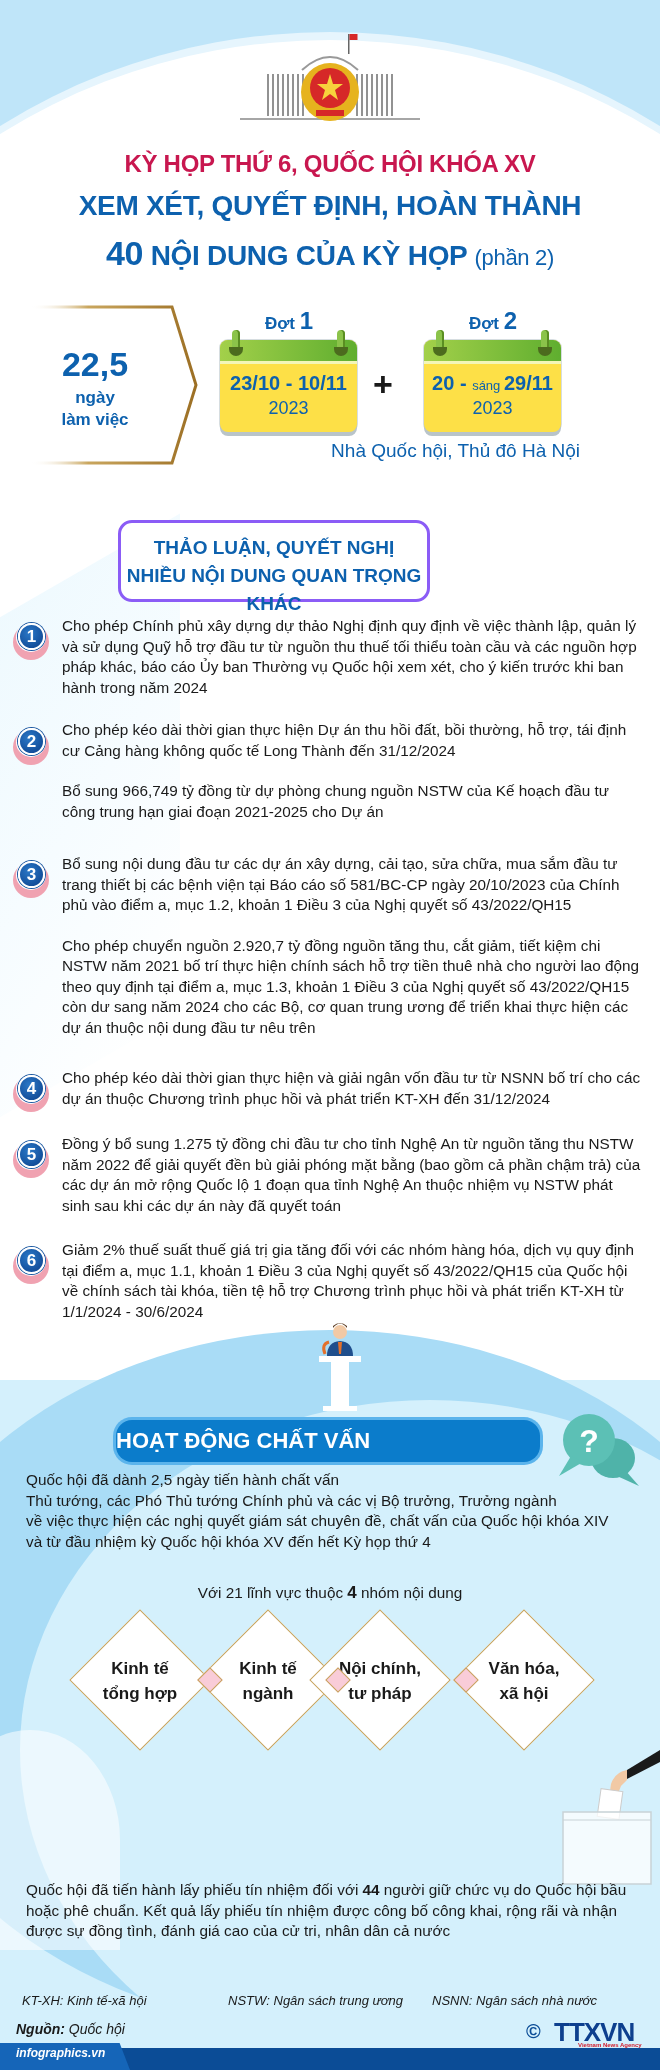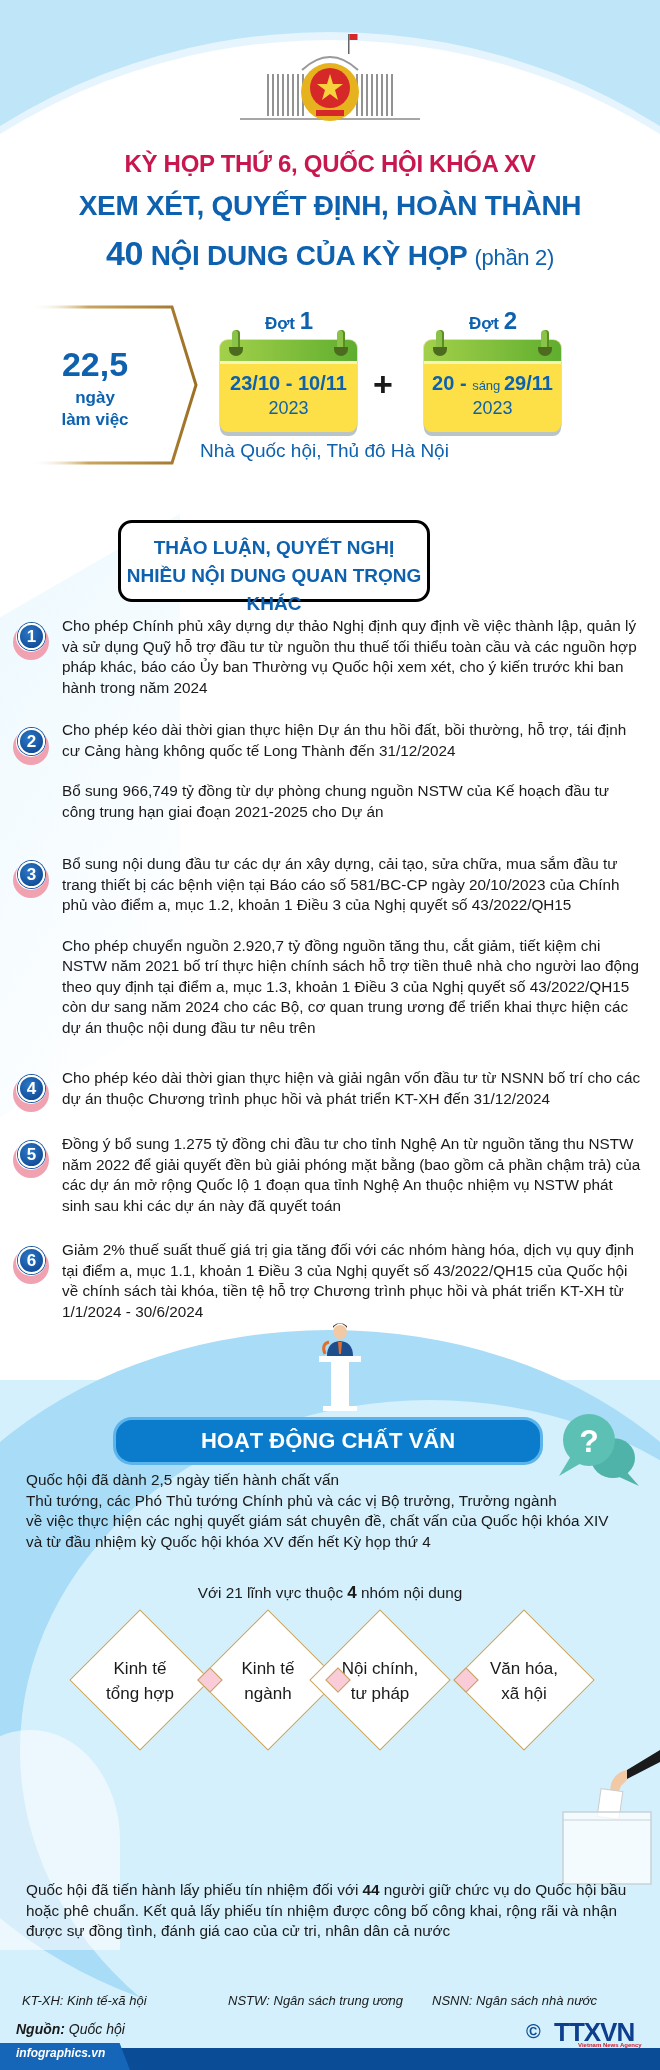--- a/index.html
+++ b/index.html
@@ -113,28 +113,28 @@
   }
   .cal-dates .small { font-weight: normal; font-size: 13px; }
   .cal-year {
     position: absolute; left: 0; top: 58px; width: 137px; text-align: center;
     color: #0d61ae; font-size: 18px;
   }
   .plus {
     position: absolute; left: 373px; top: 365px; font-size: 34px; font-weight: bold; color: #1a1a1a;
   }
   .venue {
-    position: absolute; left: 200px; top: 440px; width: 380px; text-align: left;
+    position: absolute; left: 200px; top: 440px; width: 380px; text-align: right;
     color: #0d61ae; font-size: 19px;
   }
 
   
   .section-box {
     position: absolute; left: 118px; top: 520px; width: 312px; height: 82px;
-    border: 3px solid #000000; border-radius: 14px; background: #fff;
+    border: 3px solid #8b5cf6; border-radius: 14px; background: #fff;
     text-align: center; color: #0d61ae; font-weight: bold; font-size: 19px; line-height: 28px;
     padding-top: 11px;
   }
 
   
   .item {
     position: absolute; left: 62px; width: 580px; font-size: 15.3px; line-height: 20.5px; color: #1a1a1a;
   }
   .item p + p { margin-top: 20px; }
   .badge {
@@ -154,21 +154,21 @@
     border: 2px solid #ffffff; box-shadow: 0 0 0 1px #1d5aa3;
     color: #fff; font-weight: bold; font-size: 17px; text-align: center; line-height: 24px;
   }
 
   
   .podium { position: absolute; left: 305px; top: 1320px; width: 70px; height: 100px; }
 
   
   .pill {
     position: absolute; background: #0b7ccb; color: #ffffff; font-weight: bold;
-    text-align: center; border-radius: 16px;
+    text-align: left; border-radius: 16px;
     box-shadow: 0 0 0 3px #5bb4ec;
   }
   .pill-qa { left: 116px; top: 1420px; width: 424px; height: 42px; font-size: 22px; line-height: 42px; }
   .pill-vote { left: 116px; top: 1828px; width: 424px; height: 42px; font-size: 22px; line-height: 42px; }
   .pill-vote .big { font-size: 34px; }
 
   .qa-icon { position: absolute; left: 555px; top: 1410px; width: 90px; height: 80px; }
 
   .para {
     position: absolute; left: 26px; width: 620px; font-size: 15.3px; line-height: 20.5px; color: #1a1a1a;
@@ -178,21 +178,21 @@
   }
   .groups-intro b { font-size: 17px; }
 
   .diamond-wrap { position: absolute; width: 140px; height: 140px; }
   .diamond {
     position: absolute; left: 20px; top: 20px; width: 100px; height: 100px;
     background: #ffffff; border: 1px solid #c7a35c; transform: rotate(45deg);
   }
   .diamond-text {
     position: absolute; left: 0; top: 46px; width: 140px; text-align: center;
-    font-weight: normal; font-size: 17px; line-height: 25px; color: #1a1a1a;
+    font-weight: bold; font-size: 17px; line-height: 25px; color: #1a1a1a;
   }
   .mini-diamond {
     position: absolute; width: 18px; height: 18px; background: #f9ccd8;
     border: 1px solid #c7a35c; transform: rotate(45deg);
   }
 
   .ballot { position: absolute; left: 555px; top: 1740px; width: 105px; height: 150px; }
 
   .abbr {
     position: absolute; top: 1993px; font-style: italic; font-size: 13px; color: #1a1a1a;

